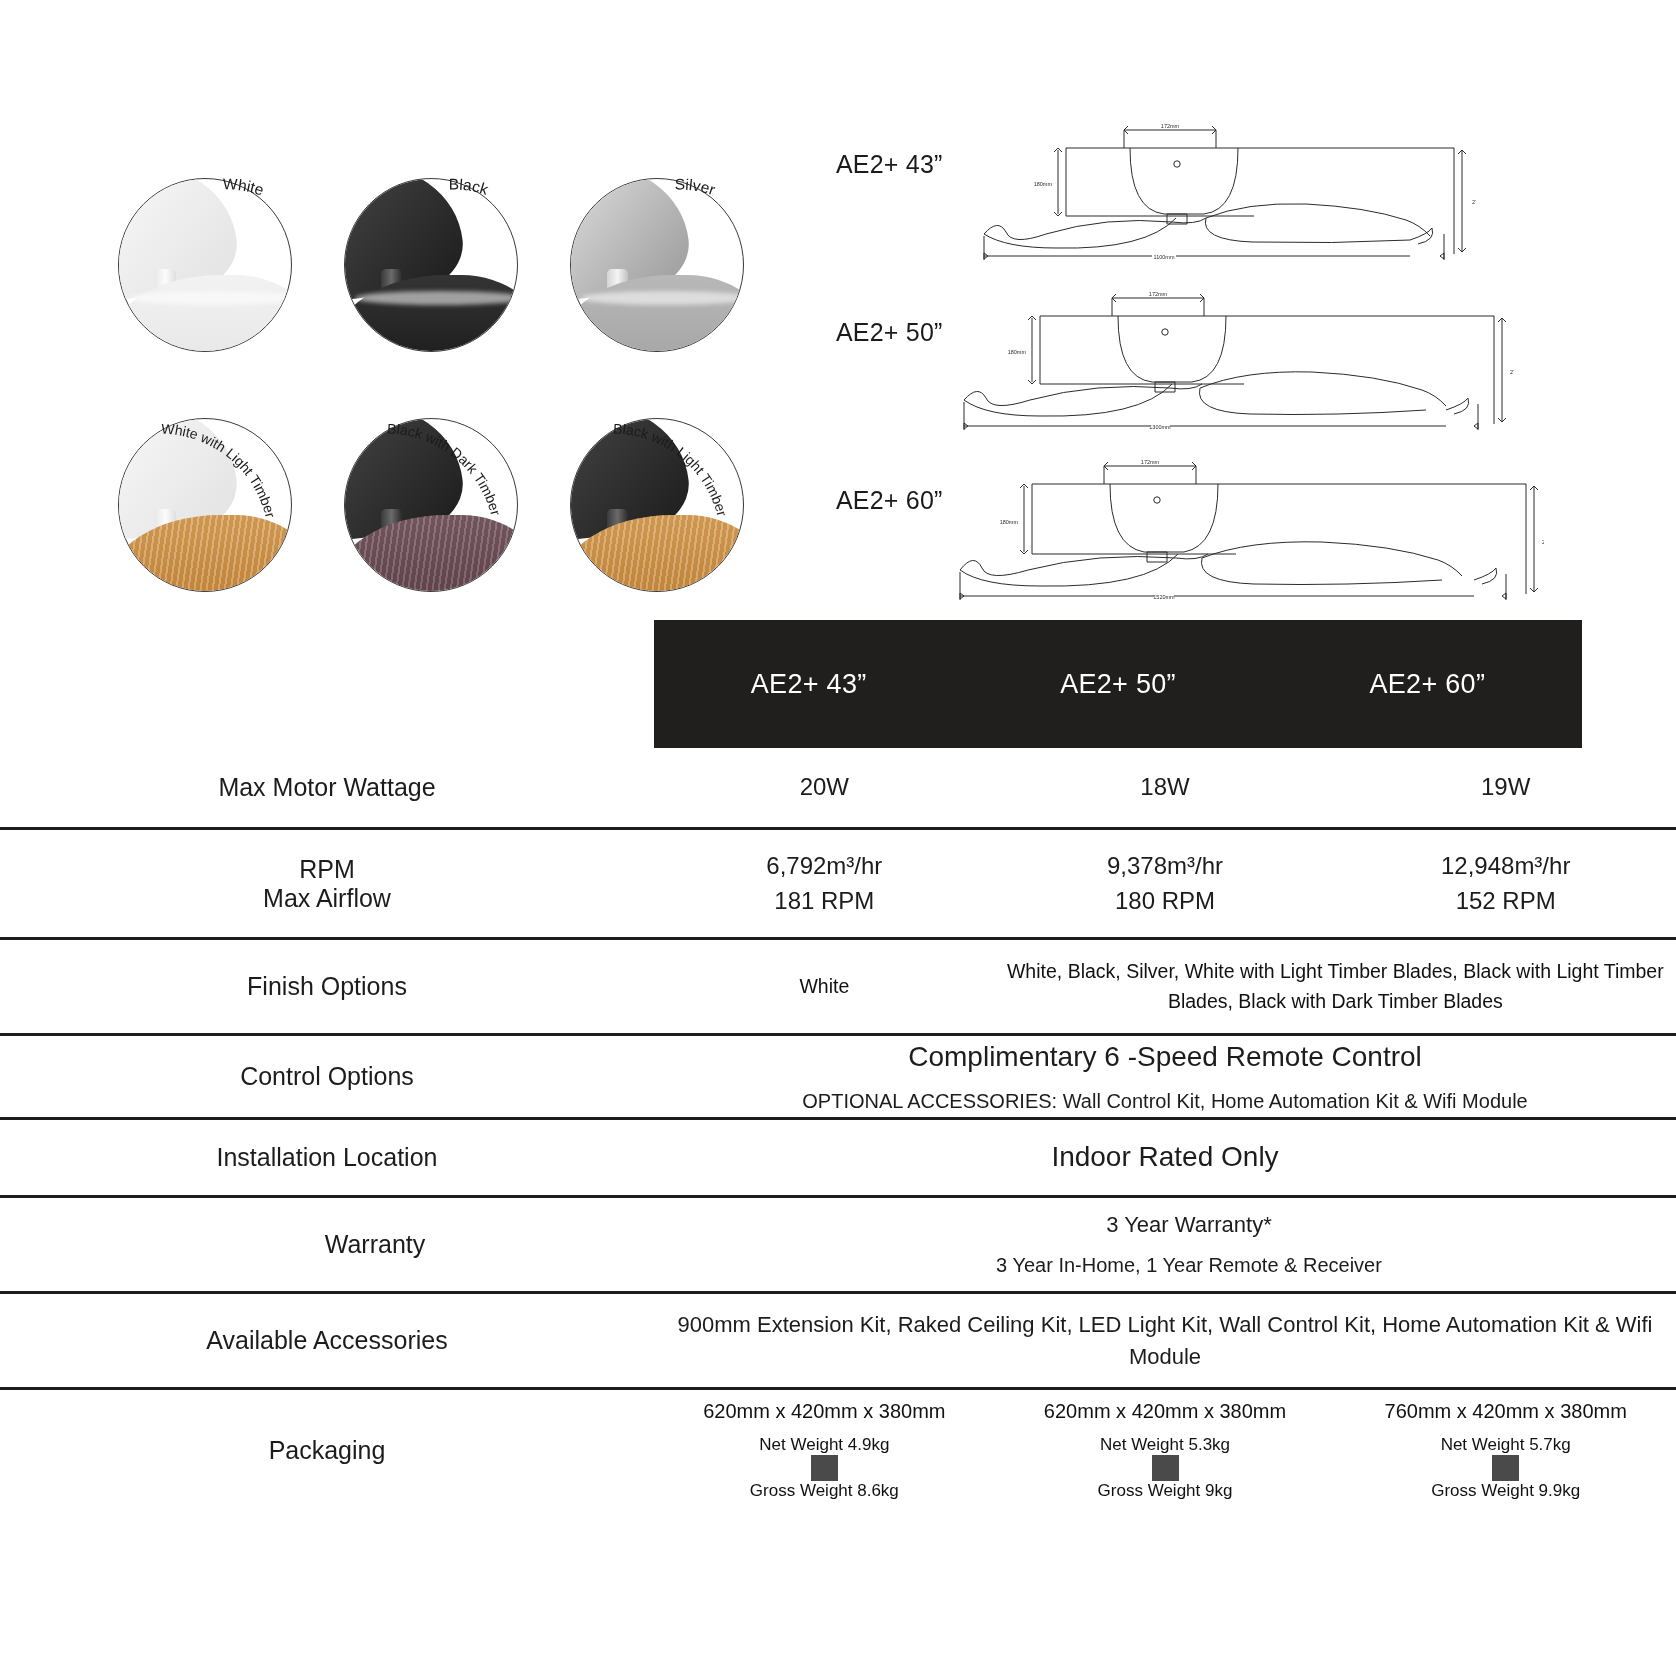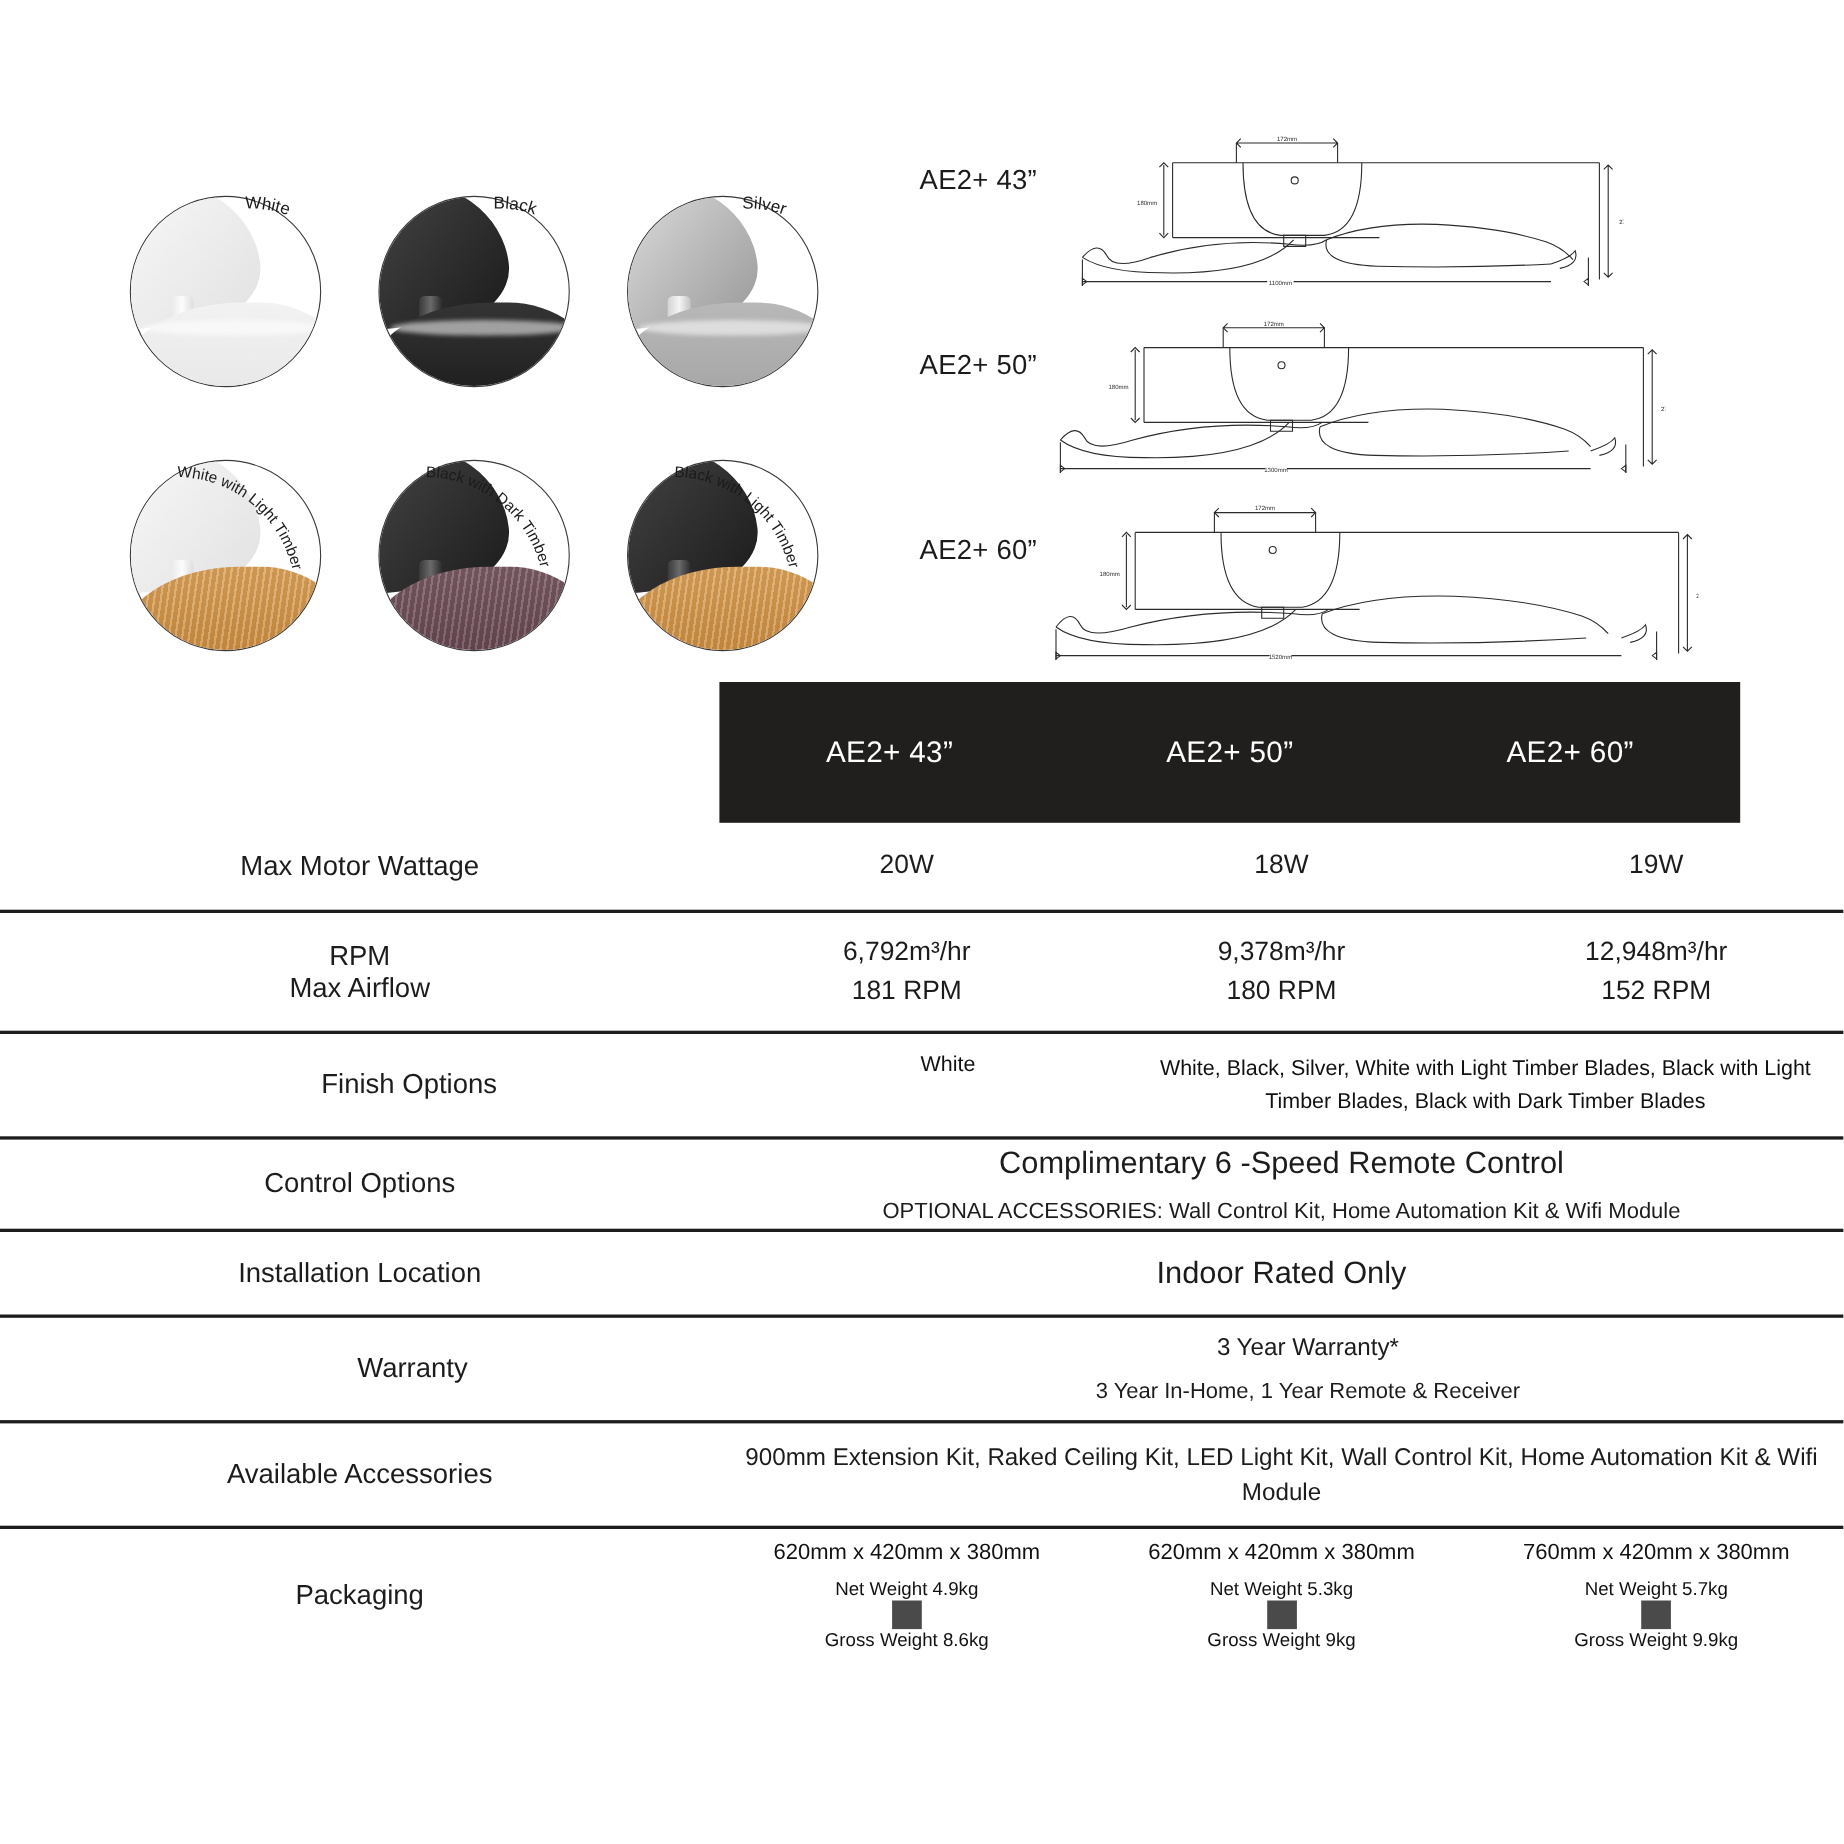--- a/index.html
+++ b/index.html
@@ -136,21 +136,21 @@
   .row.first { border-top: none; }
   .row-label {
     width: 654px;
     flex: 0 0 654px;
     text-align: center;
     font-size: 25px;
     color: #1c1c1c;
     padding: 0 24px;
     box-sizing: border-box;
   }
-  .row-values { flex: 1; display: flex; }
+  .row-values { flex: 1; display: flex; align-items: center; }
   .cell {
     flex: 1;
     text-align: center;
     font-size: 24px;
     color: #1c1c1c;
     line-height: 1.42;
   }
   .cell .sub { display: block; font-size: 24px; }
   .merged {
     flex: 1;
@@ -159,21 +159,21 @@
     color: #1c1c1c;
     line-height: 1.45;
   }
   .merged.big { font-size: 28px; }
   .merged .small2 { font-size: 20px; display: block; margin-top: 10px; }
   .finish-line { font-size: 19.5px; line-height: 1.5; }
 
   
   .r-watt   { height: 82px; }
   .r-air    { height: 110px; }
-  .r-finish { height: 96px; padding-left: 45px; }
+  .r-finish { height: 96px; }
   .r-ctrl   { height: 84px; }
   .r-inst   { height: 78px; }
   .r-warr   { height: 96px; padding-left: 48px; }
   .r-acc    { height: 96px; }
   .r-pack   { height: 120px; border-bottom: none; }
 
   
   .finish-first { flex: 0 0 33.333%; text-align: center; font-size: 19.5px; }
   .finish-rest  { flex: 1; text-align: center; }
 

